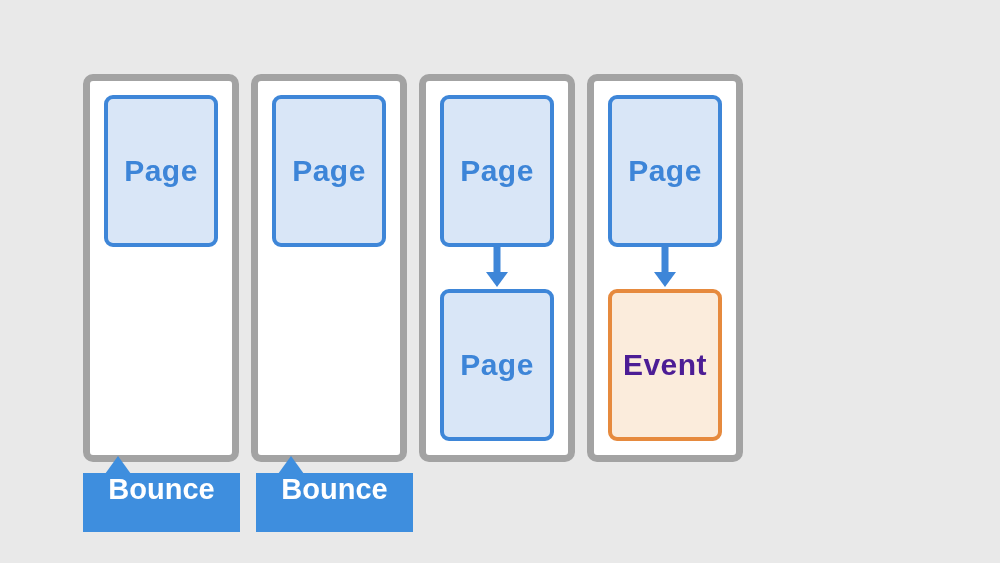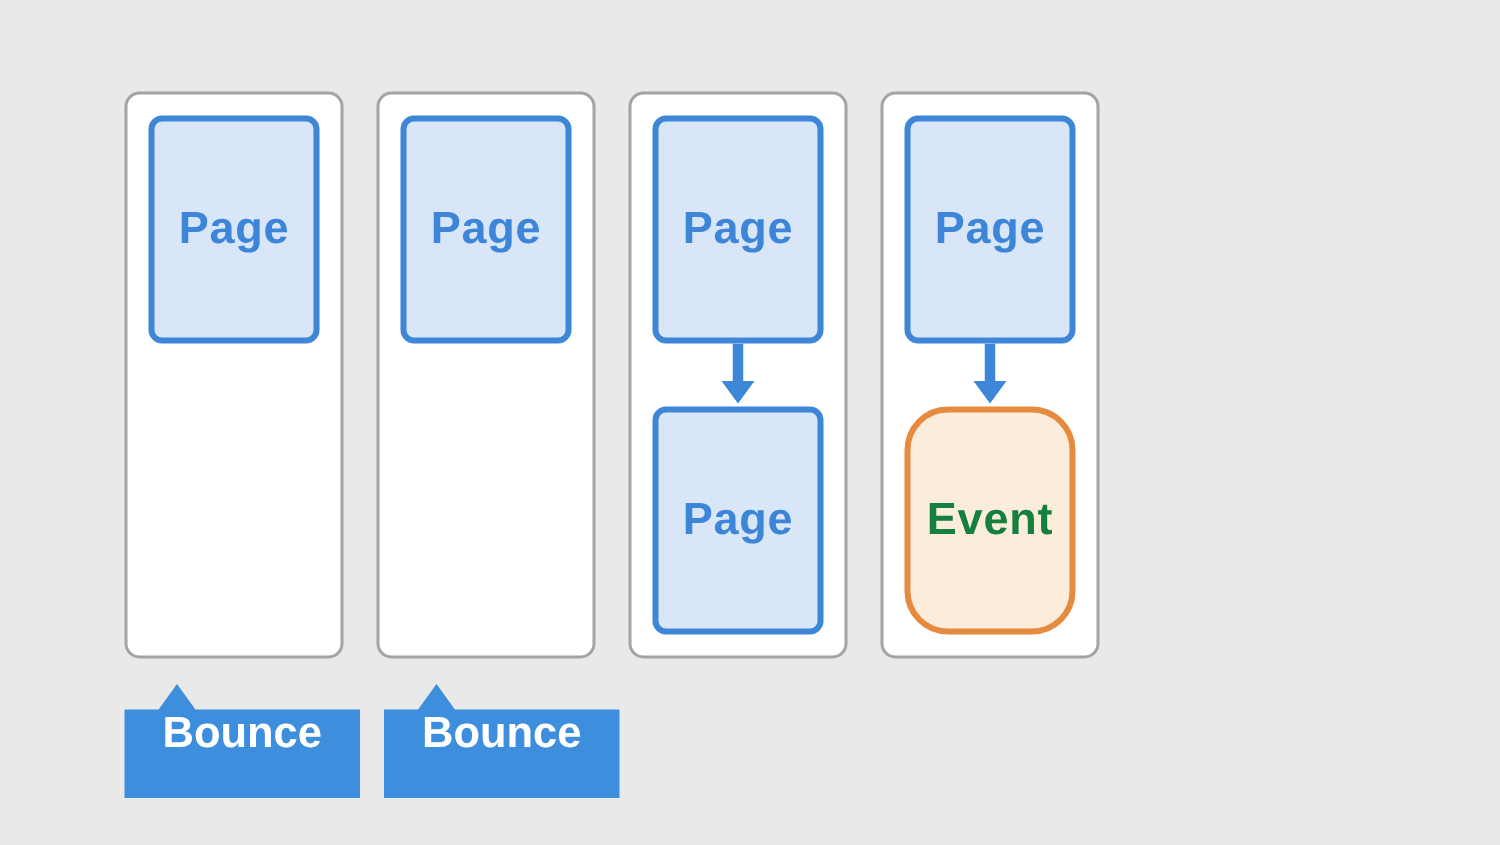--- a/index.html
+++ b/index.html
@@ -13,25 +13,25 @@
     font-family: "Liberation Sans", "DejaVu Sans", sans-serif;
     overflow: hidden;
   }
   .stage {
     position: relative;
     width: 1000px;
     height: 563px;
   }
   .session {
     position: absolute;
-    top: 61px;
+    top: 74px;
     width: 142px;
     height: 374px;
     background: #ffffff;
-    border: 2px solid #a3a3a3;
+    border: 7px solid #a3a3a3;
     border-radius: 10px;
   }
   .s1 { left: 83px; }
   .s2 { left: 251px; }
   .s3 { left: 419px; }
   .s4 { left: 587px; }
 
   .box {
     position: absolute;
     left: 14px;
@@ -51,22 +51,21 @@
   .box.top { top: 14px; }
   .box.bottom { top: 208px; }
   .box.blue {
     background: #d9e6f7;
     border-color: #3e86d8;
     color: #3d85d8;
   }
   .box.orange {
     background: #fbecdc;
     border-color: #e68a3e;
-    color: #15803d;
-    border-radius: 29px;
+    color: #4c1d95;
   }
 
   .down-arrow {
     position: absolute;
     left: 56px;
     top: 166px;
     width: 30px;
     height: 40px;
   }
 

